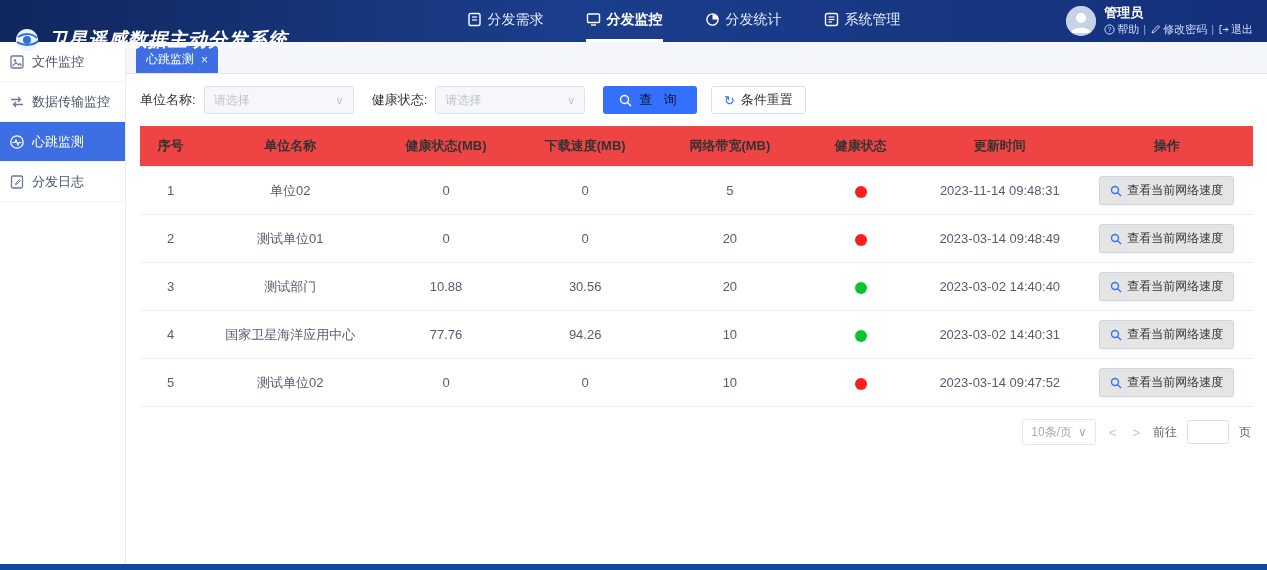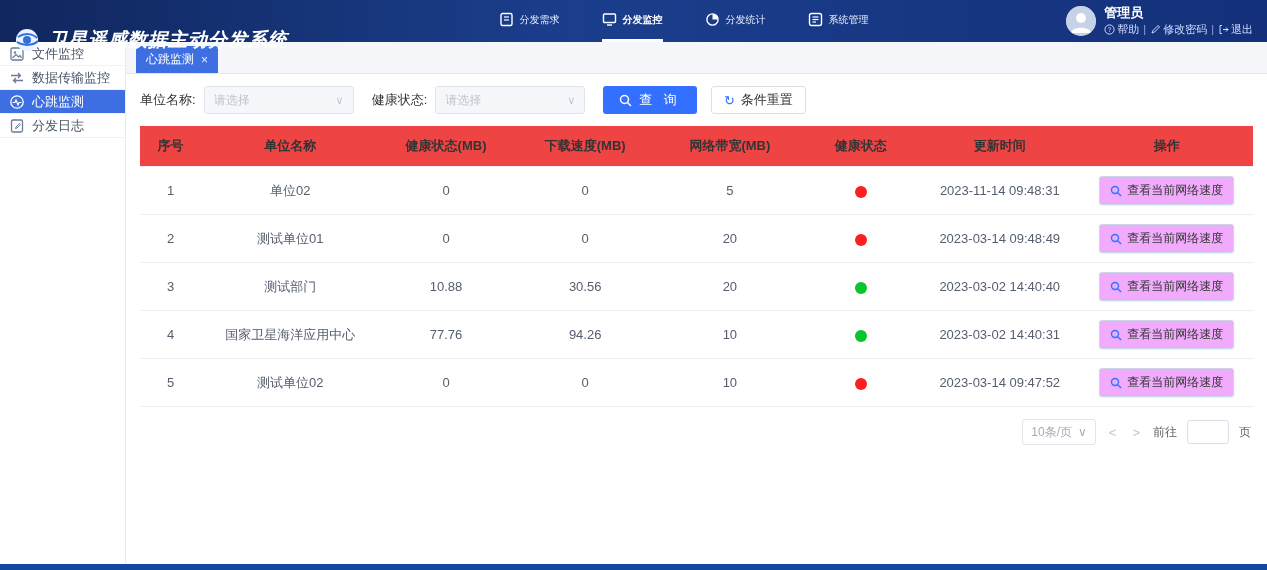--- a/index.html
+++ b/index.html
@@ -9,42 +9,42 @@
   
   .header{
     height:42px; display:flex; align-items:center;
     background:linear-gradient(90deg,#10275e 0%, #1b3e8c 45%, #14307a 100%);
     color:#fff; padding:0 14px; position:relative;
   }
   .brand{ display:flex; align-items:center; gap:8px; min-width:300px;margin-top:37px; }
   .brand h1{ font-size:19px; font-weight:bold; letter-spacing:1px; font-style:italic; }
   .topnav{ display:flex; align-items:center; gap:42px; flex:1; justify-content:center; height:100%; }
   .topnav .nav-item{
-    display:flex; align-items:center; gap:6px; font-size:10px; cursor:pointer;
+    display:flex; align-items:center; gap:6px; font-size:14px; cursor:pointer;
     height:100%; border-bottom:3px solid transparent; padding-top:0; color:#e8eeff;
   }
   .topnav .nav-item.active{ border-bottom-color:#fff; font-weight:bold; color:#fff; }
   .nav-ico{ width:15px; height:15px; display:inline-flex; }
   .userbox{ display:flex; align-items:center; gap:8px; min-width:200px; justify-content:flex-end; }
   .avatar{
     width:30px; height:30px; border-radius:50%; background:#c7d2e6;
     display:flex; align-items:center; justify-content:center; overflow:hidden;
   }
   .user-meta{ display:flex; flex-direction:column; line-height:1.3; }
   .user-role{ font-size:13px; font-weight:bold; }
   .user-links{ font-size:11px; color:#cfdcff; display:flex; align-items:center; gap:4px; }
   .user-links .ulink{ display:inline-flex; align-items:center; gap:2px; cursor:pointer; }
   .user-links .sep{ color:#8fa6d8; }
   .mini-ico{ width:11px; height:11px; display:inline-flex; }
 
   
   .app{ display:flex; height:522px; }
   .sidebar{ width:126px; background:#fff; border-right:1px solid #e8ebf0; }
   .side-item{
-    height:24px; display:flex; align-items:center; gap:7px; padding:0 9px;
+    height:40px; display:flex; align-items:center; gap:7px; padding:0 9px;
     font-size:13px; color:#4a5568; cursor:pointer; border-bottom:1px solid #f0f2f6;
   }
   .side-item .s-ico{ width:16px; height:16px; display:inline-flex; color:#6b7a99; }
   .side-item.active{ background:#3d6fe2; color:#fff; }
   .side-item.active .s-ico{ color:#fff; }
 
   .main{ flex:1; display:flex; flex-direction:column; background:#fff; overflow:hidden; }
 
   
   .tabstrip{ height:32px; background:#f4f6f9; border-bottom:1px solid #e4e7ed; display:flex; align-items:flex-end; padding:0 10px; }
@@ -57,21 +57,21 @@
   
   .filterbar{ display:flex; align-items:center; gap:8px; padding:12px 14px; font-size:13px; }
   .f-label{ font-weight:normal; color:#333; }
   .select{
     width:150px; height:28px; border:1px solid #dfe3ea; border-radius:3px; background:#f5f7fa;
     display:flex; align-items:center; justify-content:space-between; padding:0 9px;
     color:#bfc4cc; font-size:12px; cursor:pointer; margin-right:10px;
   }
   .select .chev{ color:#c0c4cc; font-size:11px; }
   .btn-query{
-    height:28px; padding:0 16px; border:none; border-radius:3px; color:#ffffff; font-size:13px;
+    height:28px; padding:0 16px; border:none; border-radius:3px; color:#0f172a; font-size:13px;
     background:linear-gradient(180deg,#4a87f7,#2f6bે8 0%,#336fee); background-color:#3370ff;
     display:inline-flex; align-items:center; gap:7px; cursor:pointer; letter-spacing:4px;
   }
   .btn-reset{
     height:28px; padding:0 12px; border:1px solid #dcdfe6; border-radius:3px; background:#fff;
     font-size:13px; color:#333; display:inline-flex; align-items:center; gap:6px; cursor:pointer; margin-left:6px;
   }
   .btn-reset .refresh{ color:#3370ff; font-size:13px; }
 
   
@@ -79,21 +79,21 @@
   table{ width:100%; border-collapse:collapse; font-size:13px; table-layout:fixed; }
   thead th{
     background:#ef4444; color:#333; font-weight:bold; padding:11px 4px;
     border-bottom:1px solid #ebeef5; text-align:center;
   }
   tbody td{ padding:9px 4px; text-align:center; color:#555e6e; border-bottom:1px solid #ebeef5; }
   .dot{ width:12px; height:12px; border-radius:50%; display:inline-block; vertical-align:middle; }
   .dot.red{ background:#fb1f1f; }
   .dot.green{ background:#0bc42c; }
   .btn-view{
-    padding:5px 10px; border:1px solid #ccd5e3; border-radius:3px; background:#f0abfc;
+    padding:5px 10px; border:1px solid #ccd5e3; border-radius:3px; background:#e5e5e5;
     font-size:12px; color:#333; display:inline-flex; align-items:center; gap:5px; cursor:pointer;
     box-shadow:0 1px 2px rgba(30,60,120,.08);
   }
   .btn-view .mag{ width:12px; height:12px; display:inline-flex; }
 
   
   .pager{ display:flex; justify-content:flex-end; align-items:center; gap:10px; padding:12px 16px; font-size:12px; color:#606266; }
   .page-size{
     height:26px; border:1px solid #e2e5eb; border-radius:3px; padding:0 8px; background:#fff;
     display:inline-flex; align-items:center; gap:6px; color:#a8abb2; cursor:pointer;

